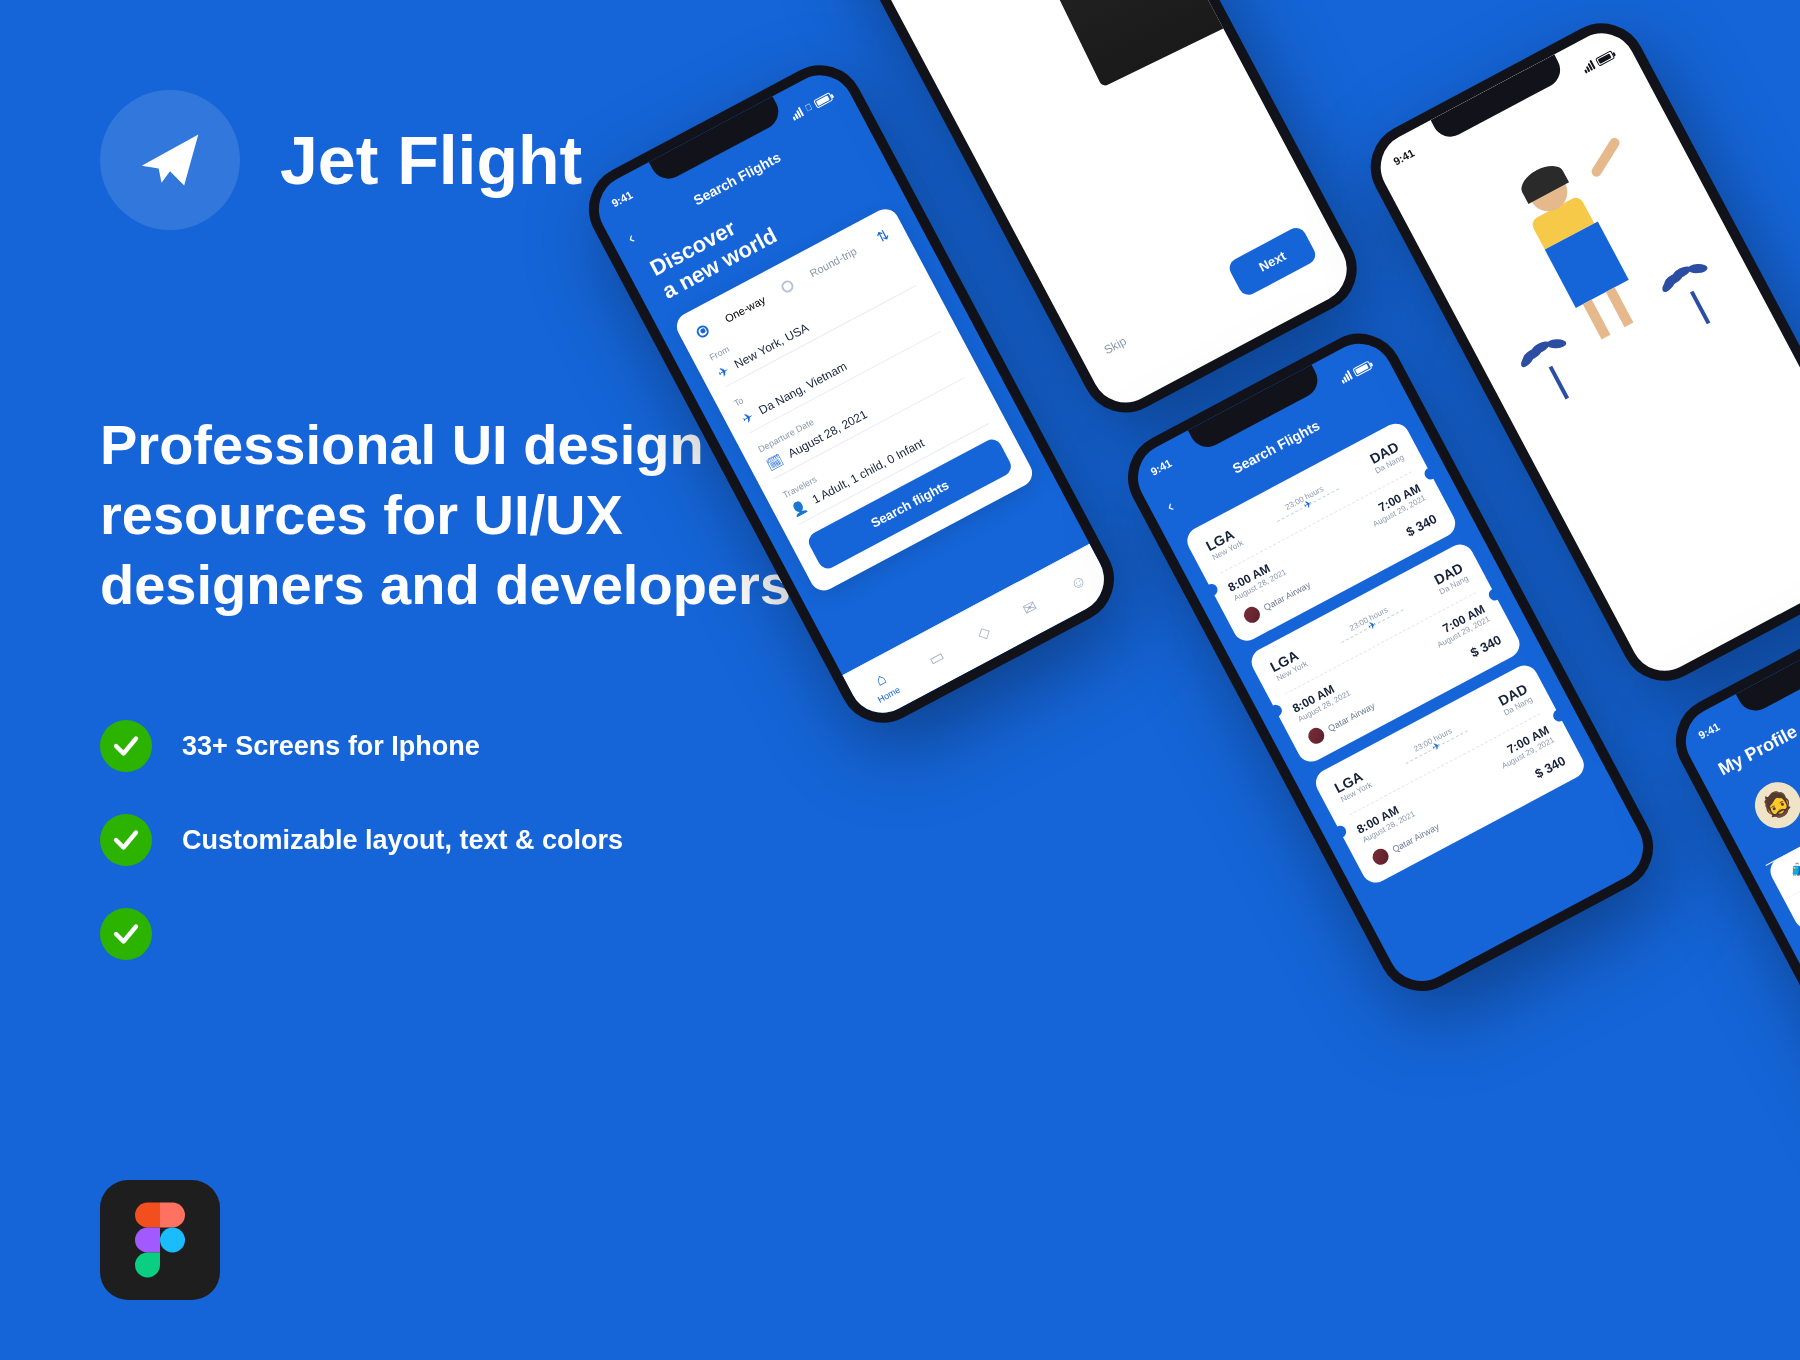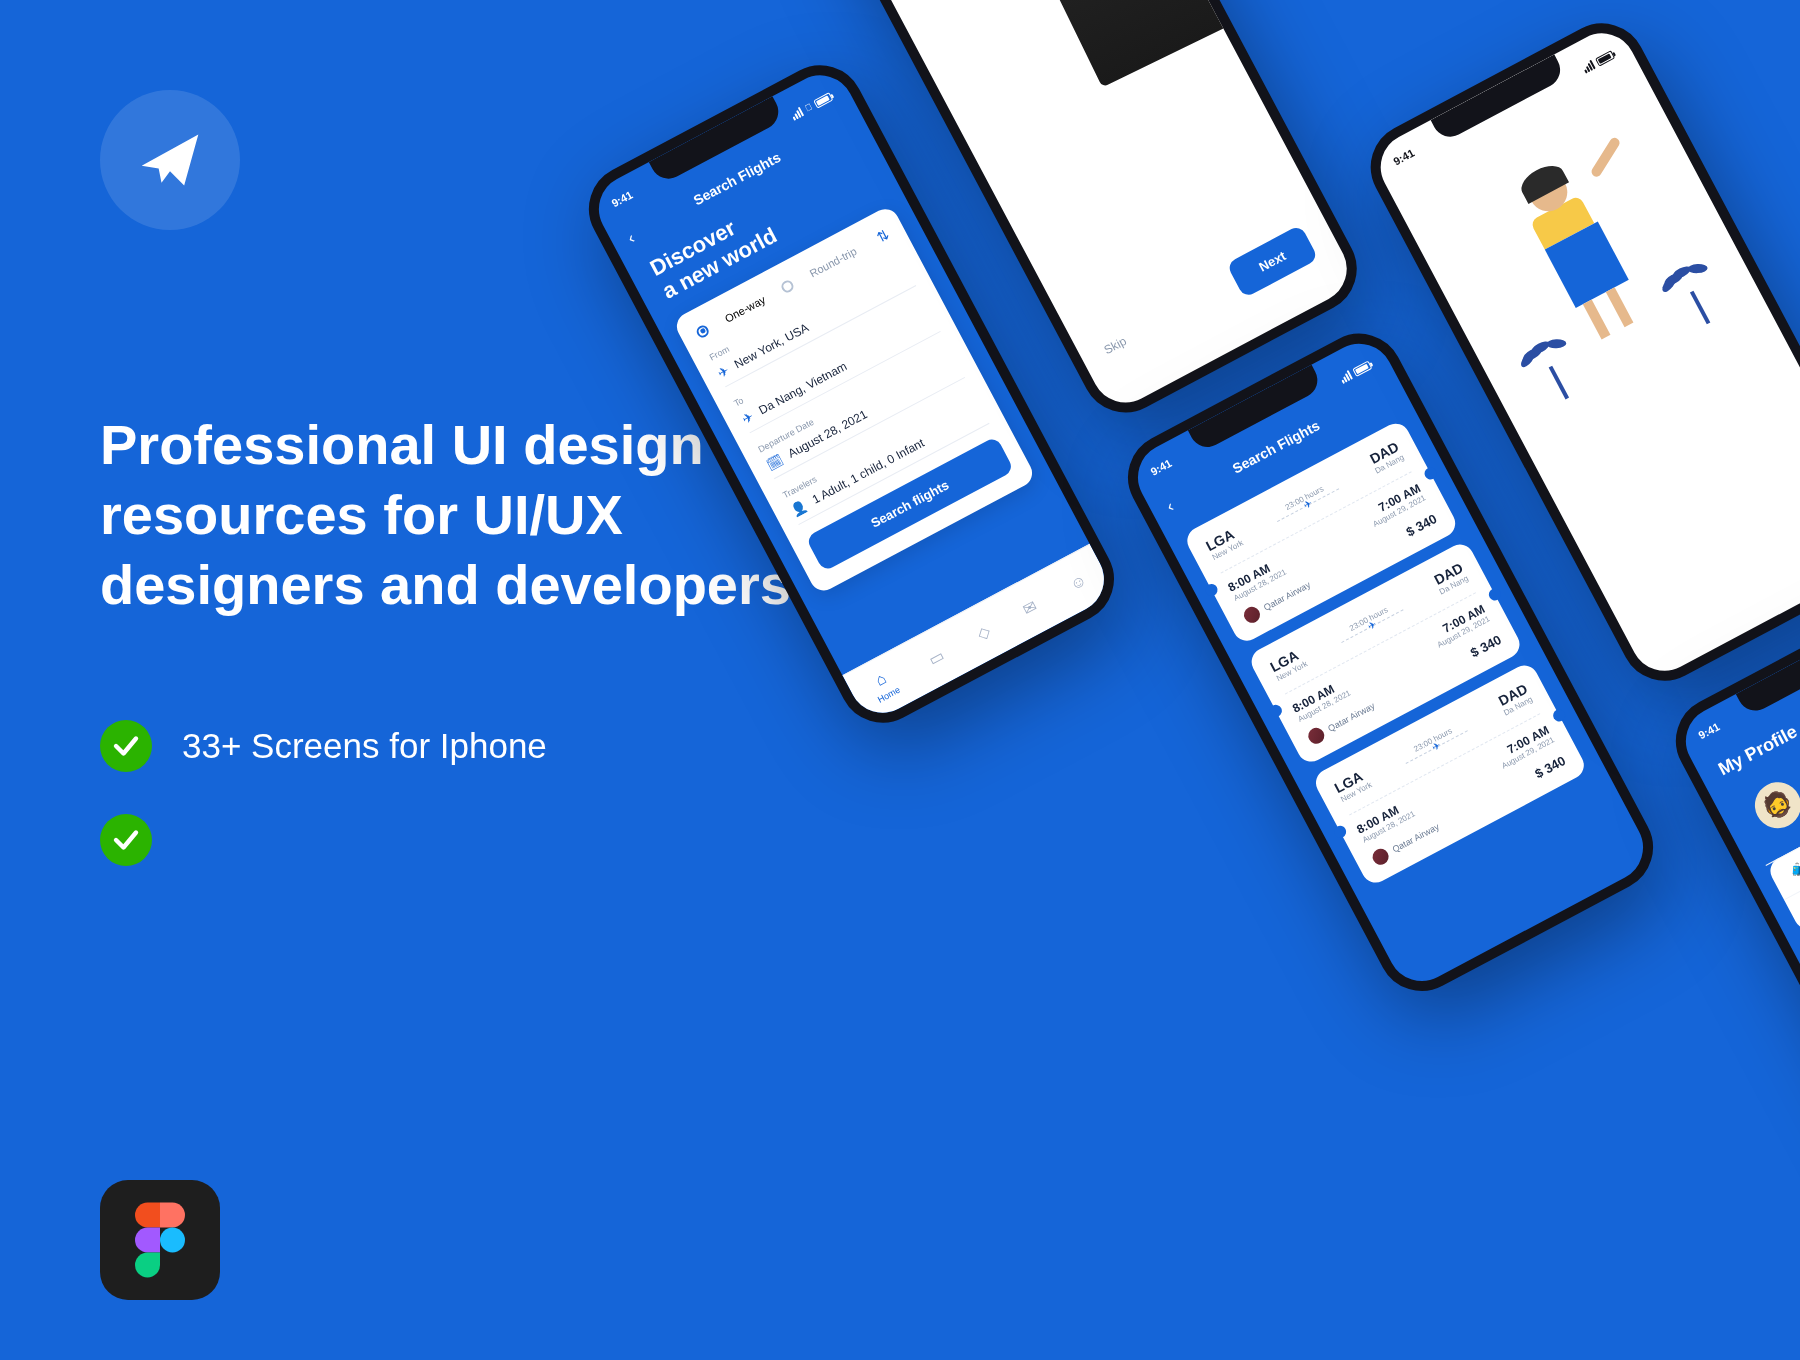--- a/index.html
+++ b/index.html
@@ -61,22 +61,22 @@
   height: 52px;
   background: #2BB300;
   border-radius: 50%;
   display: flex;
   align-items: center;
   justify-content: center;
 }
 .check-circle svg { width: 30px; height: 30px; }
 .bullet-text {
   color: #fff;
-  font-size: 35px;
-  font-weight: 400;
+  font-size: 27px;
+  font-weight: 700;
 }
 .figma-badge {
   position: absolute;
   left: 100px;
   top: 1180px;
   width: 120px;
   height: 120px;
   background: #1e1e1e;
   border-radius: 28px;
   display: flex;
@@ -197,30 +197,39 @@
 </head>
 <body>
 
 <div class="left-content">
   <div class="logo-row">
     <div class="logo-circle">
       <svg viewBox="0 0 48 48">
           <path d="M4 28 L44 6 L34 42 L24 32 L18 40 L16 30 Z" fill="#fff"></path>
         </svg>
     </div>
+    <div class="brand-name">Jet Flight</div>
   </div>
   <div class="tagline">Professional UI design resources for UI/UX designers and developers.</div>
   <div class="bullets">
     <div class="bullet-row">
       <div class="check-circle">
           <svg viewBox="0 0 24 24">
             <path d="M4 12 L10 18 L20 6" stroke="#fff" stroke-width="3.5" fill="none" stroke-linecap="round" stroke-linejoin="round"></path>
           </svg>
         </div>
       <div class="bullet-text">33+ Screens for Iphone</div>
+    </div>
+    <div class="bullet-row">
+      <div class="check-circle">
+          <svg viewBox="0 0 24 24">
+            <path d="M4 12 L10 18 L20 6" stroke="#fff" stroke-width="3.5" fill="none" stroke-linecap="round" stroke-linejoin="round"></path>
+          </svg>
+        </div>
+      <div class="bullet-text">Customizable layout, text &amp; colors</div>
     </div>
     <div class="bullet-row">
       <div class="check-circle">
           <svg viewBox="0 0 24 24">
             <path d="M4 12 L10 18 L20 6" stroke="#fff" stroke-width="3.5" fill="none" stroke-linecap="round" stroke-linejoin="round"></path>
           </svg>
         </div>
     </div>
   </div>
 </div>

